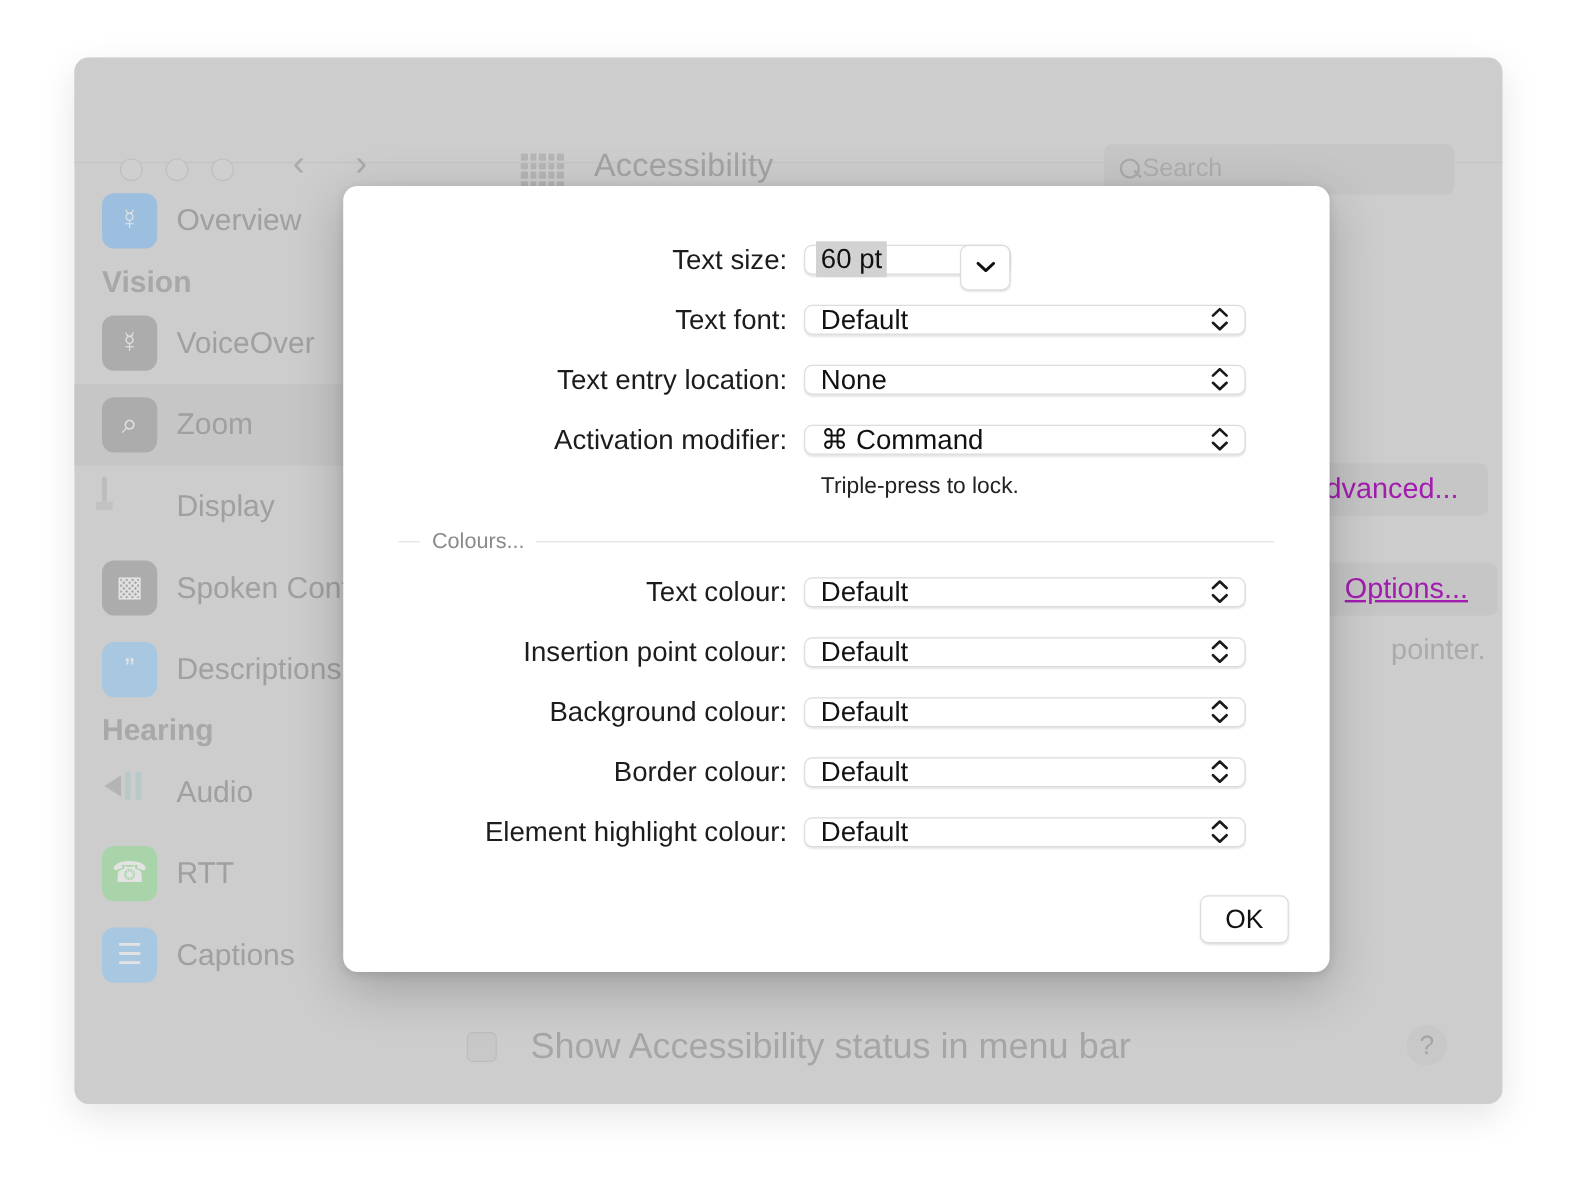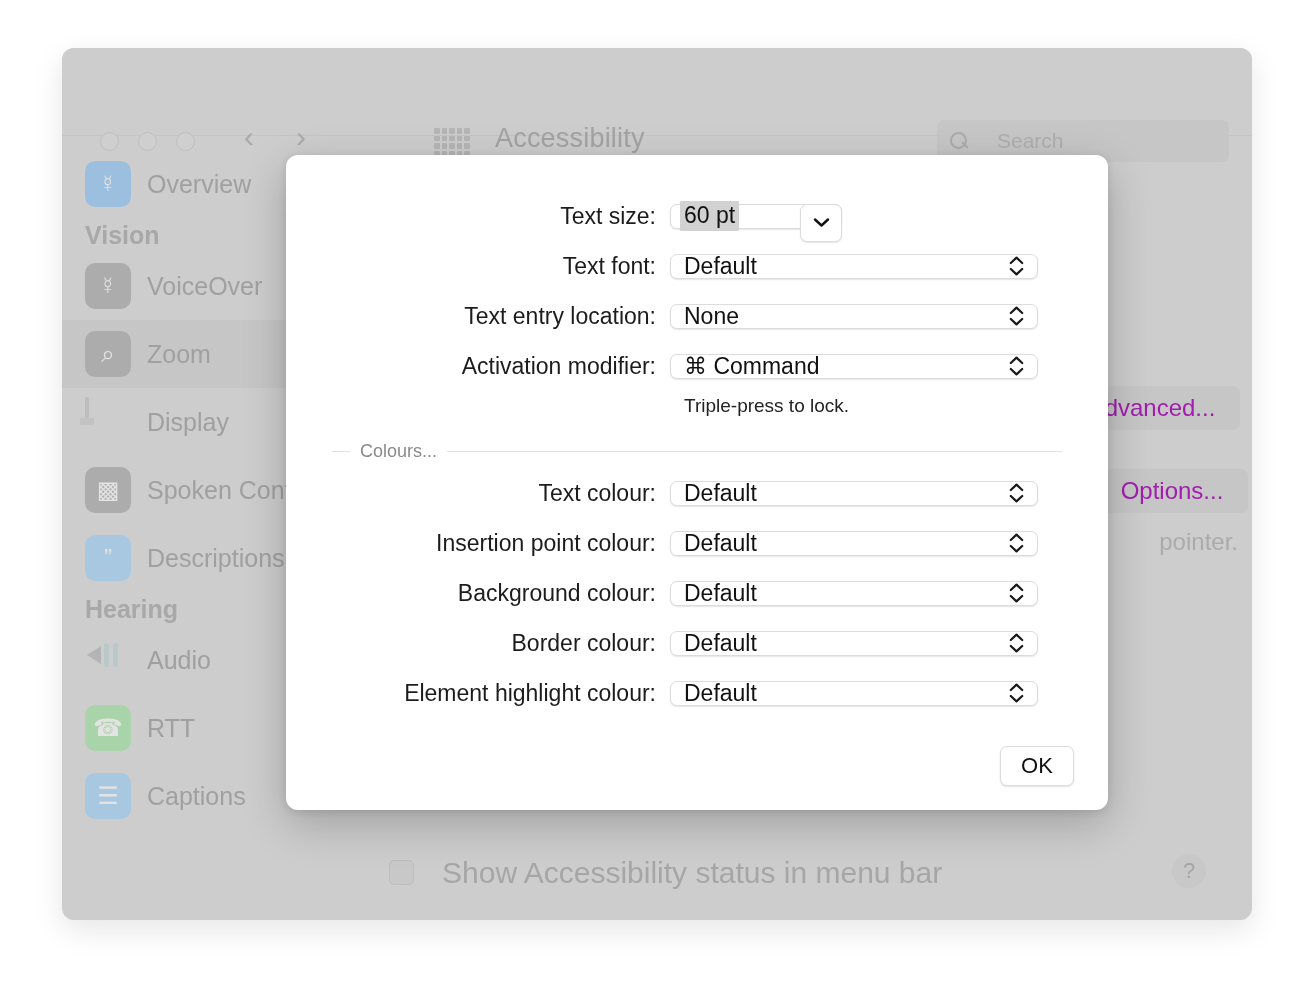--- a/index.html
+++ b/index.html
@@ -44,24 +44,24 @@
     width: 36px; height: 28px;
     display:grid; grid-template-columns: repeat(5, 1fr); grid-template-rows: repeat(4,1fr);
     gap: 2px;
   }
   .grid-icon i { background:#b5b5b5; border-radius: 1px; display:block; }
   .win-title {
     position:absolute; left: 433px; top: 75px;
     font-size: 27px; color:#a3a3a3; letter-spacing: .2px;
   }
   .search-field {
-    position:absolute; right: 23px; top: 72px;
+    position:absolute; right: 40px; top: 72px;
     width: 292px; height: 42px;
     background: #c6c6c6; border-radius: 7px;
-    display:flex; align-items:center; gap:28px; padding: 0 13px;
+    display:flex; align-items:center; gap:0; padding: 0 13px;
   }
   .search-field .mag { width:19px; height:19px; position:relative; flex:none; }
   .search-field .mag::before {
     content:""; position:absolute; left:0; top:0;
     width:13px; height:13px; border:2px solid #ababab; border-radius:50%;
   }
   .search-field .mag::after {
     content:""; position:absolute; left:11px; top:12px;
     width:8px; height:2px; background:#ababab; transform:rotate(45deg);
   }
@@ -282,21 +282,21 @@
         <div class="side-row">
           <span class="sq lblue">
               <span class="glyph">☰</span>
             </span>
           <span class="side-label">Captions</span>
         </div>
       </div>
 
       <div class="content">
         <div class="ghost-btn" style="right:12px; top:250px; width:176px; height:44px;">Advanced...</div>
-        <div class="ghost-btn" style="right:4px; top:333px; width:152px; height:44px;">Options...</div>
+        <div class="ghost-btn" style="right:4px; top:333px; width:152px; height:44px;text-decoration:underline;">Options...</div>
         <div class="ghost-text" style="right:14px; top:392px;">pointer.</div>
 
         <div class="footer-row">
           <span class="checkbox"></span>
           <span class="check-label">Show Accessibility status in menu bar</span>
           <span class="help-btn">?</span>
         </div>
       </div>
     </div>
   </div>

